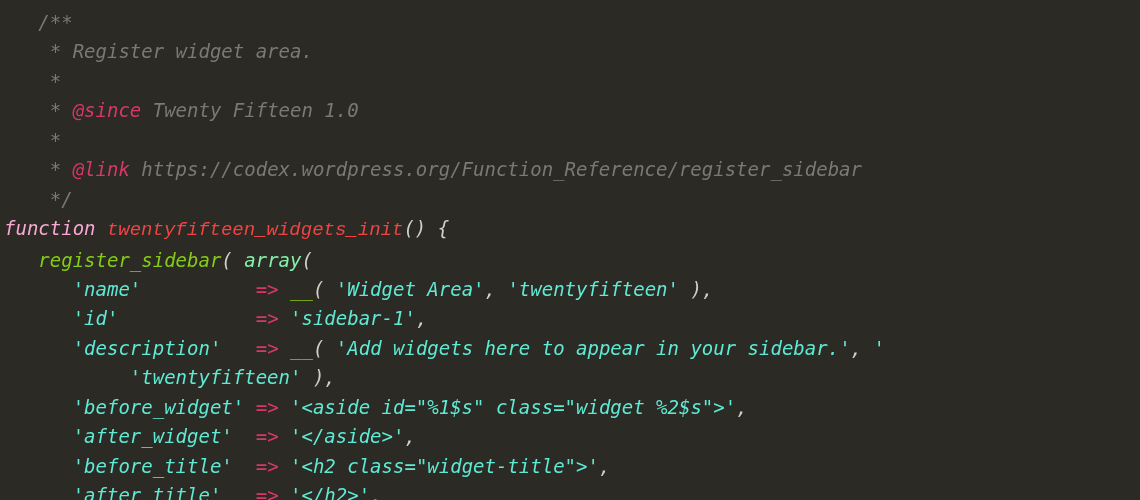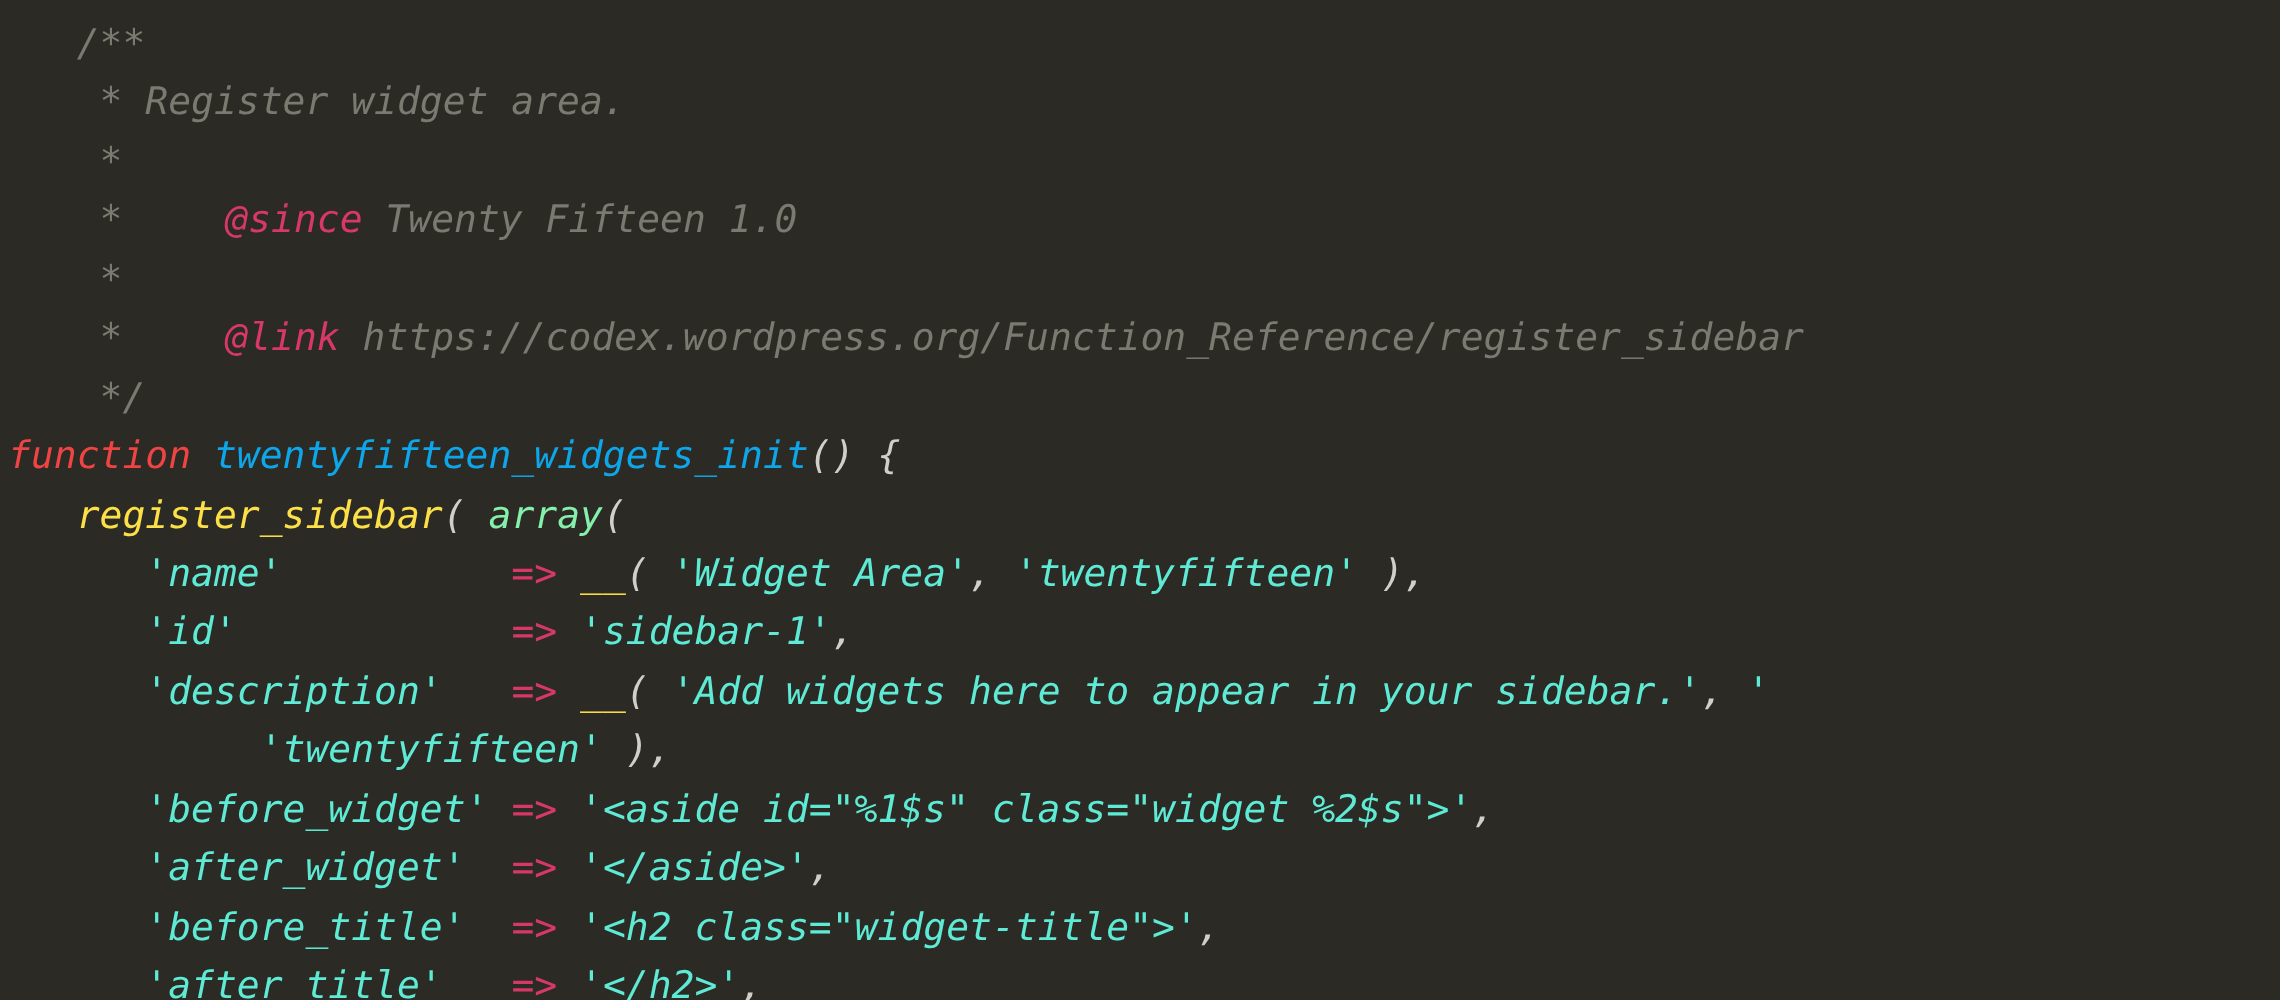--- a/index.html
+++ b/index.html
@@ -10,25 +10,25 @@
     font-style: italic;
     line-height: 1.55;
     color: #c8c8c0;
     padding: 8px 0 0 4px;
     overflow: hidden;
     width: 1140px;
     height: 500px;
   }
   .line { white-space: pre; }
   .comment { color: #7a7a70; }
-  .tag { color: #d73868; margin-left: 40px; }
-  .keyword { color: #ef4444; }
-  .fname { color: #0ea5e9; }
+  .tag { color: #d73868; }
+  .keyword { color: #f9a8d4; }
+  .fname { color: #ef4444; font-family: Liberation Mono, monospace; }
   .punct { color: #d0d0c8; }
   .str { color: #5eead4; }
   .op { color: #d73868; }
   .call { color: #86efac; }
-  .plain { color: #fde047; }
+  .plain { color: #84cc16; }
 </style>
 </head>
 <body>
 
 <pre><div class="line"><span class="comment"><span>   </span><span>/**</span></span></div><div class="line"><span class="comment"><span>   </span><span> * Register widget area.</span></span></div><div class="line"><span class="comment"><span>   </span><span> *</span></span></div><div class="line"><span>   </span><span class="comment"> * </span><span class="tag">@since</span><span class="comment"> Twenty Fifteen 1.0</span></div><div class="line"><span class="comment"><span>   </span><span> *</span></span></div><div class="line"><span>   </span><span class="comment"> * </span><span class="tag">@link</span><span class="comment"> https://codex.wordpress.org/Function_Reference/register_sidebar</span></div><div class="line"><span class="comment"><span>   </span><span> */</span></span></div><div class="line"><span class="keyword">function</span><span class="fname"> twentyfifteen_widgets_init</span><span class="punct">() {</span></div><div class="line"><span>   </span><span class="plain">register_sidebar</span><span class="punct">( </span><span class="call">array</span><span class="punct">(</span></div><div class="line"><span>      </span><span class="str">'name'</span><span>          </span><span class="op">=&gt;</span><span> </span><span class="plain">__</span><span class="punct">( </span><span class="str">'Widget Area'</span><span class="punct">, </span><span class="str">'twentyfifteen'</span><span class="punct"> ),</span></div><div class="line"><span>      </span><span class="str">'id'</span><span>            </span><span class="op">=&gt;</span><span> </span><span class="str">'sidebar-1'</span><span class="punct">,</span></div><div class="line"><span>      </span><span class="str">'description'</span><span>   </span><span class="op">=&gt;</span><span> </span><span class="plain">__</span><span class="punct">( </span><span class="str">'Add widgets here to appear in your sidebar.'</span><span class="punct">, </span><span class="str">'</span></div><div class="line"><span>           </span><span class="str"><span>'twentyfifteen'</span></span><span class="punct"> ),</span></div><div class="line"><span>      </span><span class="str">'before_widget'</span><span> </span><span class="op">=&gt;</span><span> </span><span class="str">'&lt;aside id="%1$s" class="widget %2$s"&gt;'</span><span class="punct">,</span></div><div class="line"><span>      </span><span class="str">'after_widget'</span><span> </span><span> </span><span class="op">=&gt;</span><span> </span><span class="str">'&lt;/aside&gt;'</span><span class="punct">,</span></div><div class="line"><span>      </span><span class="str">'before_title'</span><span> </span><span> </span><span class="op">=&gt;</span><span> </span><span class="str">'&lt;h2 class="widget-title"&gt;'</span><span class="punct">,</span></div><div class="line"><span>      </span><span class="str">'after_title'</span><span>  </span><span> </span><span class="op">=&gt;</span><span> </span><span class="str">'&lt;/h2&gt;'</span><span class="punct">,</span></div></pre>
 
 </body></html>

